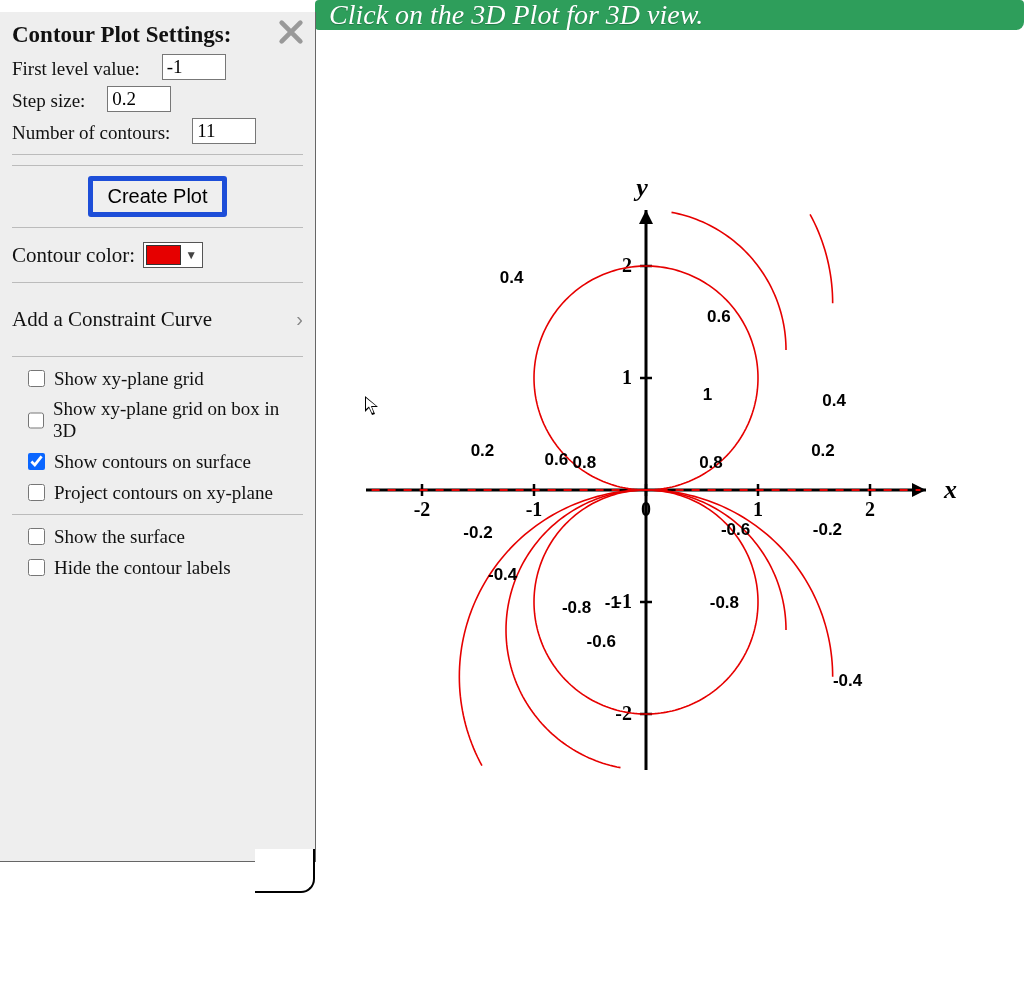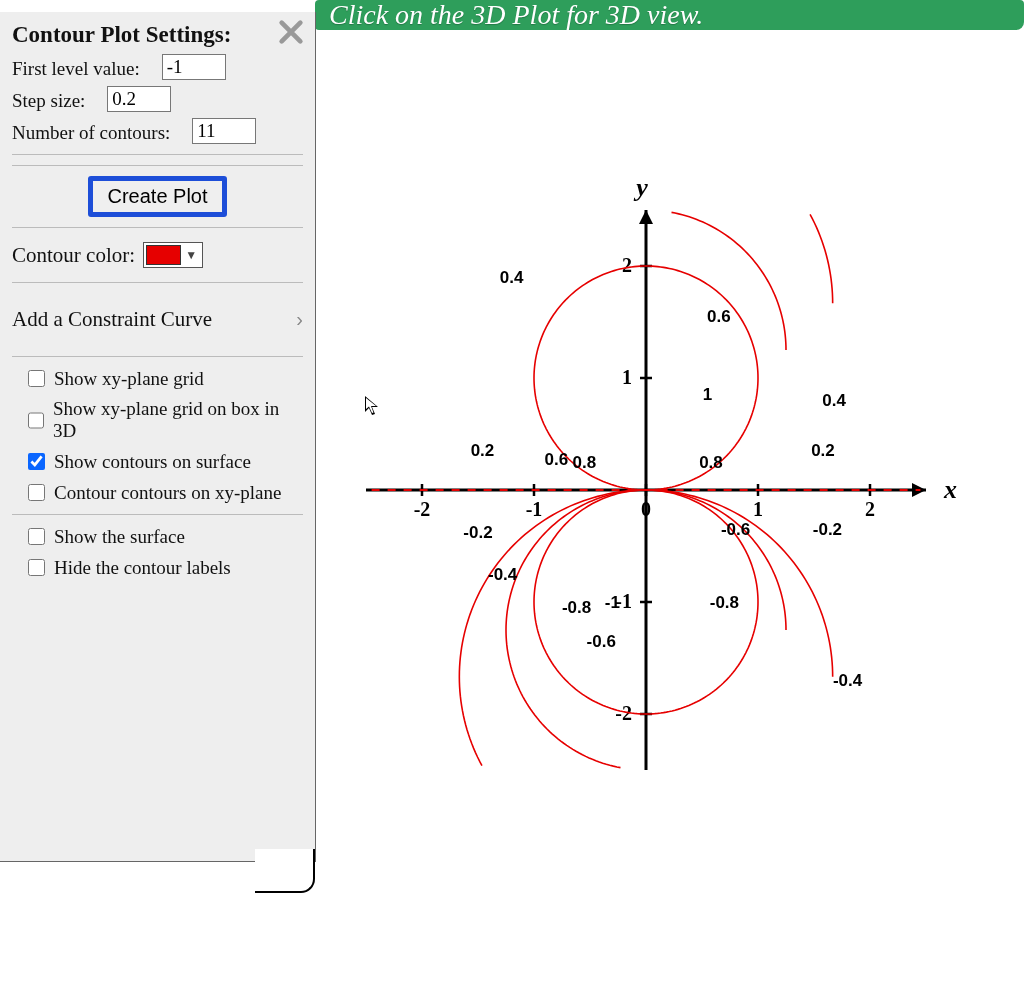--- a/index.html
+++ b/index.html
@@ -131,21 +131,21 @@
   <div class="check-row">
       <input type="checkbox" id="cb1" style="">
       <label for="cb1">Show xy-plane grid on box in 3D</label>
     </div>
   <div class="check-row">
       <input type="checkbox" id="cb2" checked="" style="">
       <label for="cb2">Show contours on surface</label>
     </div>
   <div class="check-row">
       <input type="checkbox" id="cb3" style="">
-      <label for="cb3">Contour contours on xy-plane</label>
+      <label for="cb3">Project contours on xy-plane</label>
     </div>
   <hr class="sep">
   <div class="check-row">
       <input type="checkbox" id="cb4" style="">
       <label for="cb4">Show the surface</label>
     </div>
   <div class="check-row">
       <input type="checkbox" id="cb5" style="">
       <label for="cb5">Hide the contour labels</label>
     </div>

